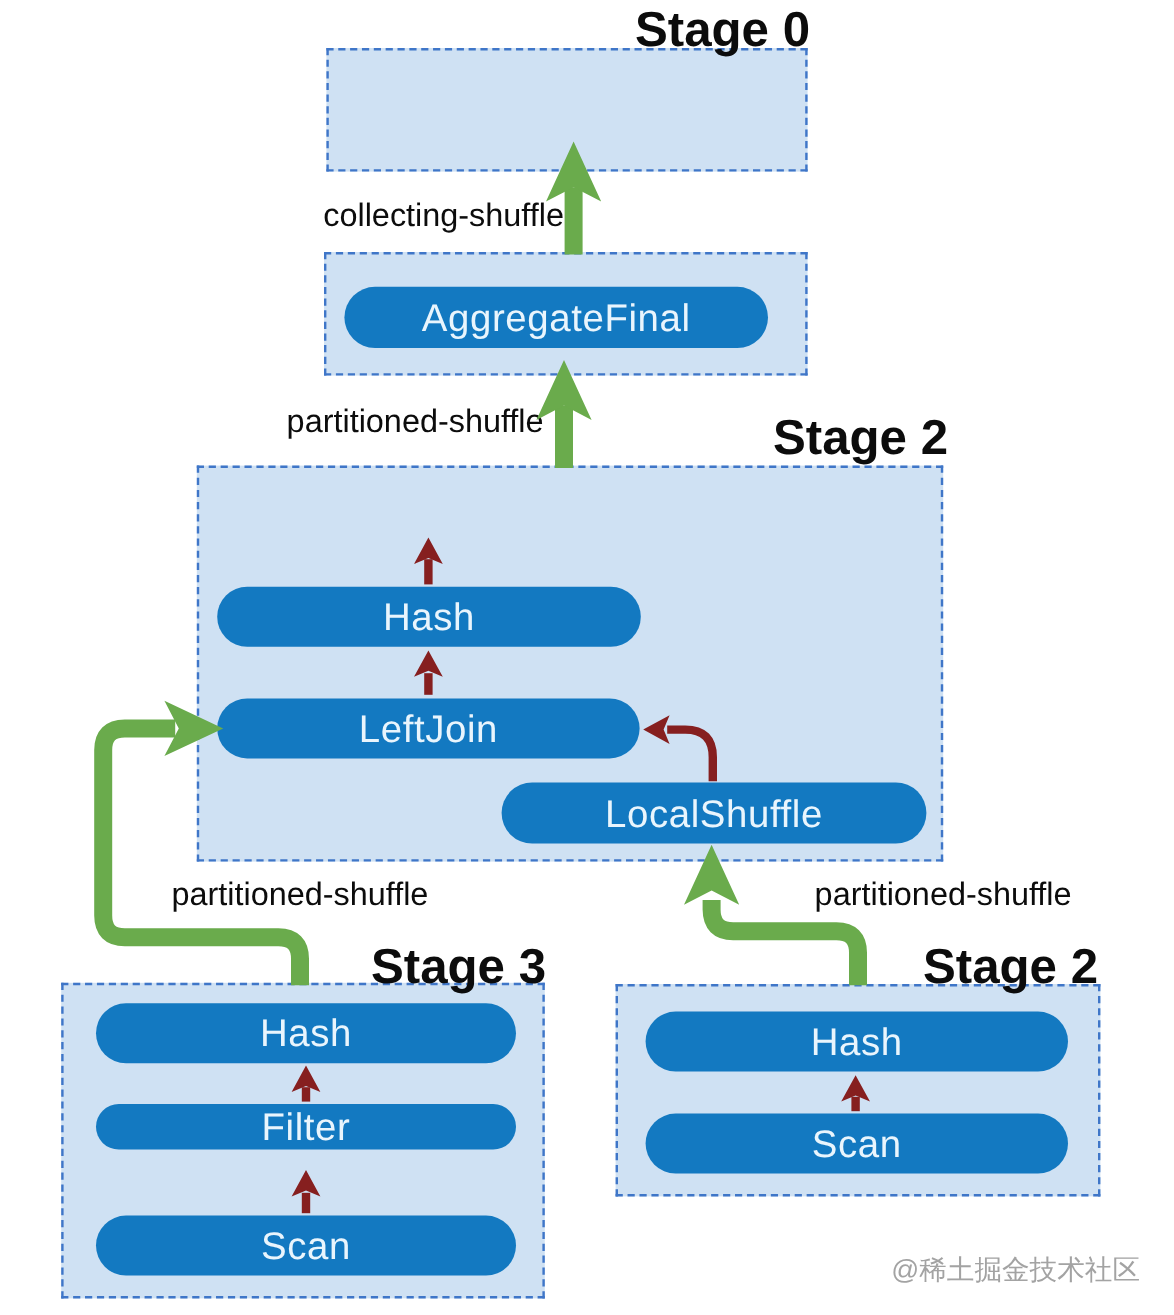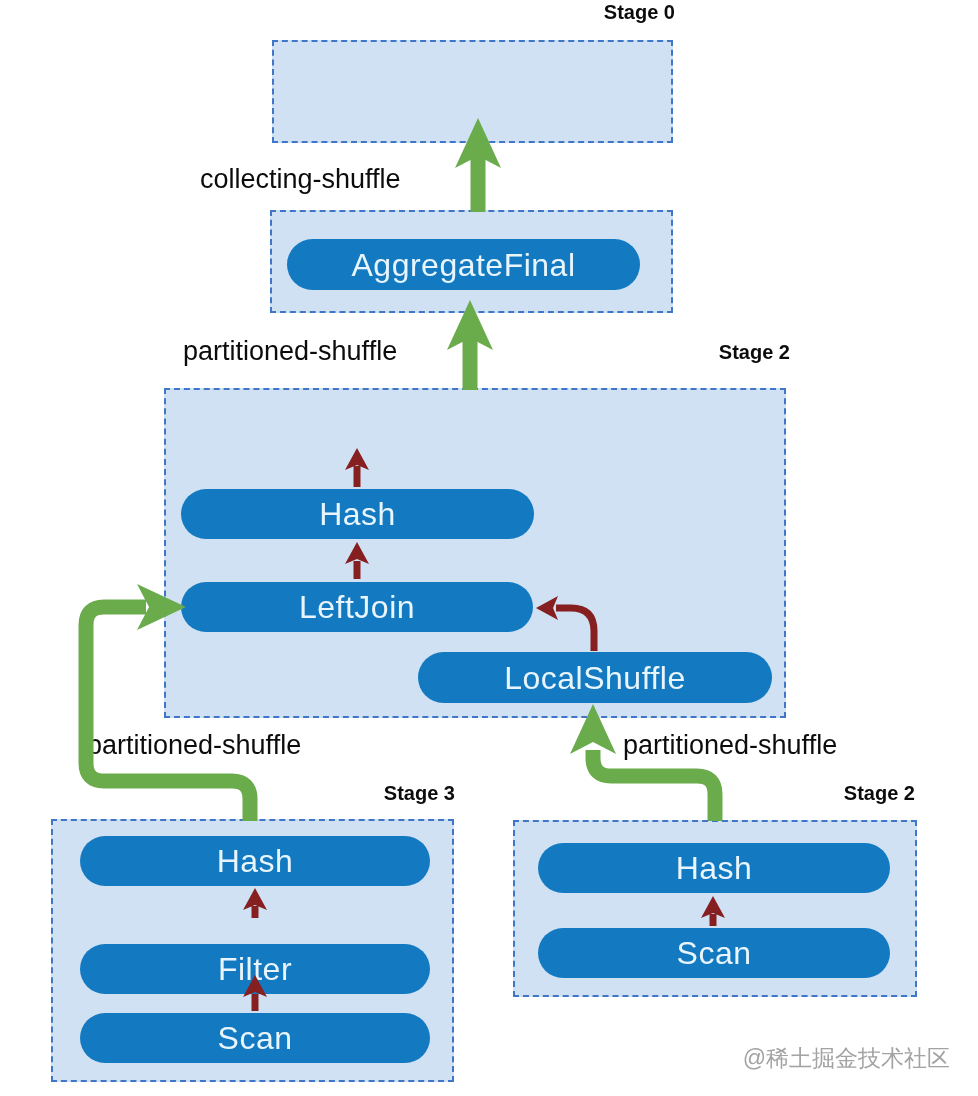--- a/index.html
+++ b/index.html
@@ -16,27 +16,27 @@
     position:absolute; z-index:2;
     background:var(--node-fill,#1379c1);
     color:var(--node-text,#e9f5fd);
     border-radius:26px;
     display:flex; align-items:center; justify-content:center;
     font-size:32px; line-height:1; letter-spacing:0.5px;
     white-space:nowrap;
   }
   .stage-label {
     position:absolute; z-index:3; width:160px;
-    font-size:20px; font-weight:bold; color:var(--label-text,#0c0c0c);
+    font-size:41px; font-weight:bold; color:var(--label-text,#0c0c0c);
     text-align:right; white-space:nowrap;
   }
   .edge-label {
     position:absolute; z-index:3; width:270px;
     font-size:27px; color:var(--label-text,#0c0c0c);
-    text-align:left; white-space:nowrap;
+    text-align:right; white-space:nowrap;
   }
   .watermark {
     position:absolute; z-index:3; right:28px; top:1043px;
     font-size:23px; color:var(--watermark-text,#a3a3a3);
     white-space:nowrap;
   }
   svg.arrows {
     position:absolute; left:0; top:0; z-index:5; pointer-events:none;
   }
   .g-shaft { stroke:var(--green-arrow,#6aab4c); stroke-width:15; fill:none; }
@@ -60,21 +60,21 @@
   <div class="stage-label" style="left:630px; top:341px;">Stage 2</div>
   <div class="stage-box" style="left:164px; top:388px; width:622px; height:330px;"></div>
   <div class="node" style="left:181px; top:489px; width:353px; height:50px;">Hash</div>
   <div class="node" style="left:181px; top:582px; width:352px; height:50px;">LeftJoin</div>
   <div class="node" style="left:418px; top:652px; width:354px; height:51px;">LocalShuffle</div>
 
   <div class="edge-label" style="left:87px; top:730px;">partitioned-shuffle</div>
   <div class="stage-label" style="left:295px; top:782px;">Stage 3</div>
   <div class="stage-box" style="left:51px; top:819px; width:403px; height:263px;"></div>
   <div class="node" style="left:80px; top:836px; width:350px; height:50px;">Hash</div>
-  <div class="node" style="left:80px; top:944px; width:350px; height:50px;">Filter</div>
+  <div class="node" style="left:80px; top:920px; width:350px; height:38px;">Filter</div>
   <div class="node" style="left:80px; top:1013px; width:350px; height:50px;">Scan</div>
 
   <div class="edge-label" style="left:623px; top:730px;">partitioned-shuffle</div>
   <div class="stage-label" style="left:755px; top:782px;">Stage 2</div>
   <div class="stage-box" style="left:513px; top:820px; width:404px; height:177px;"></div>
   <div class="node" style="left:538px; top:843px; width:352px; height:50px;">Hash</div>
   <div class="node" style="left:538px; top:928px; width:352px; height:50px;">Scan</div>
 
   <svg class="arrows" width="978" height="1096" viewBox="0 0 978 1096">
 

